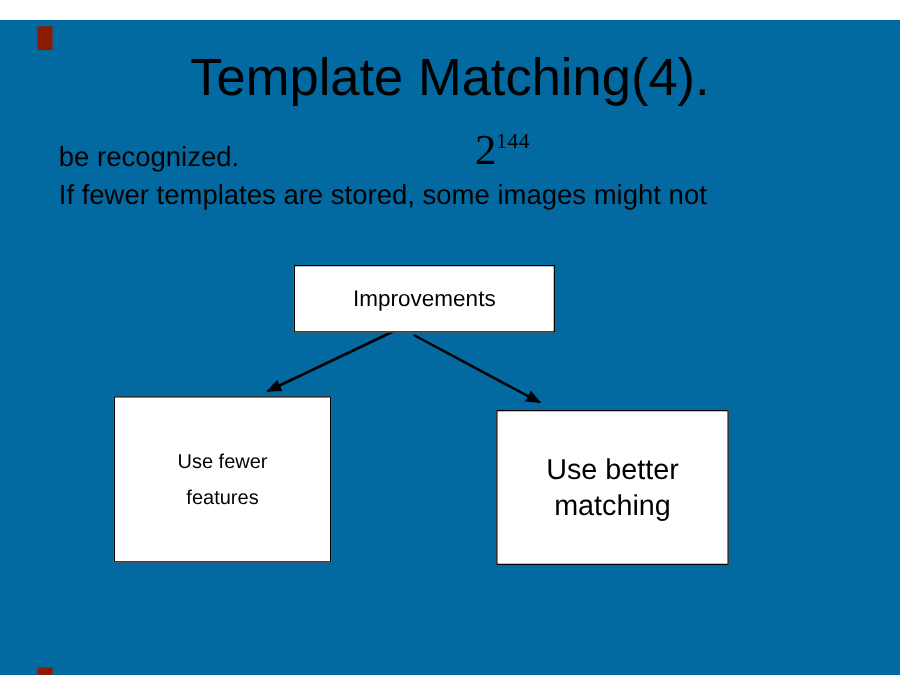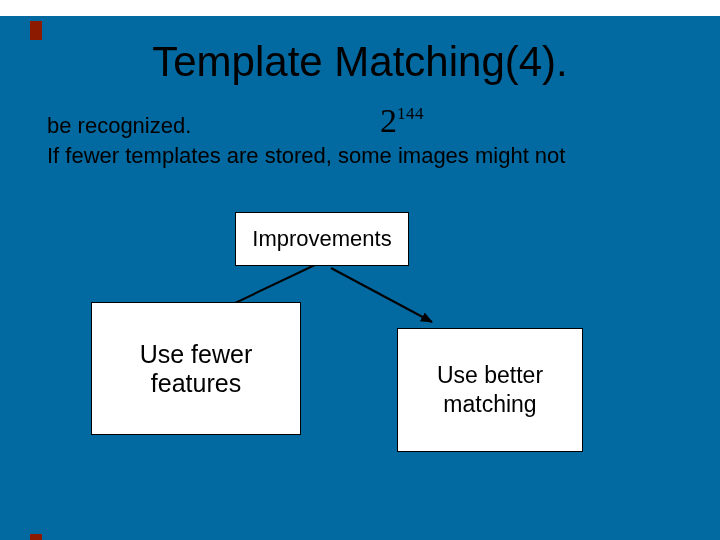--- a/index.html
+++ b/index.html
@@ -67,26 +67,26 @@
     position: absolute;
     border: 1px solid #000000;
     background: #ffffff;
     display: flex;
     align-items: center;
     justify-content: center;
     text-align: center;
     box-sizing: border-box;
   }
   .box.improvements {
-    left: 235px; top: 196px; width: 174px; height: 54px;
-    font-size: 22px;
+    left: 235px; top: 196px; width: 209px; height: 54px;
+    font-size: 18px;
   }
   .box.left-box {
-    left: 91px; top: 286px; width: 210px; height: 133px;
-    font-size: 25px; line-height: 29px;
+    left: 91px; top: 301px; width: 174px; height: 133px;
+    font-size: 16px; line-height: 29px;
   }
   .box.right-box {
     left: 397px; top: 312px; width: 186px; height: 124px;
     font-size: 23px; line-height: 29px;
   }
 </style>
 </head>
 <body>
 
 <div class="slide">

